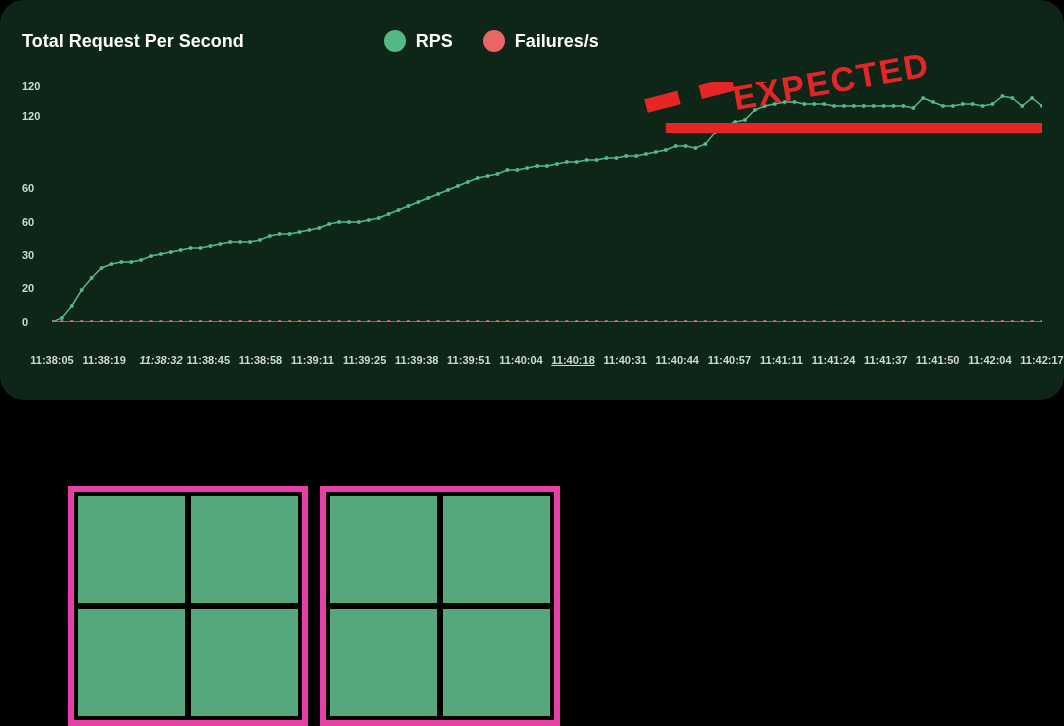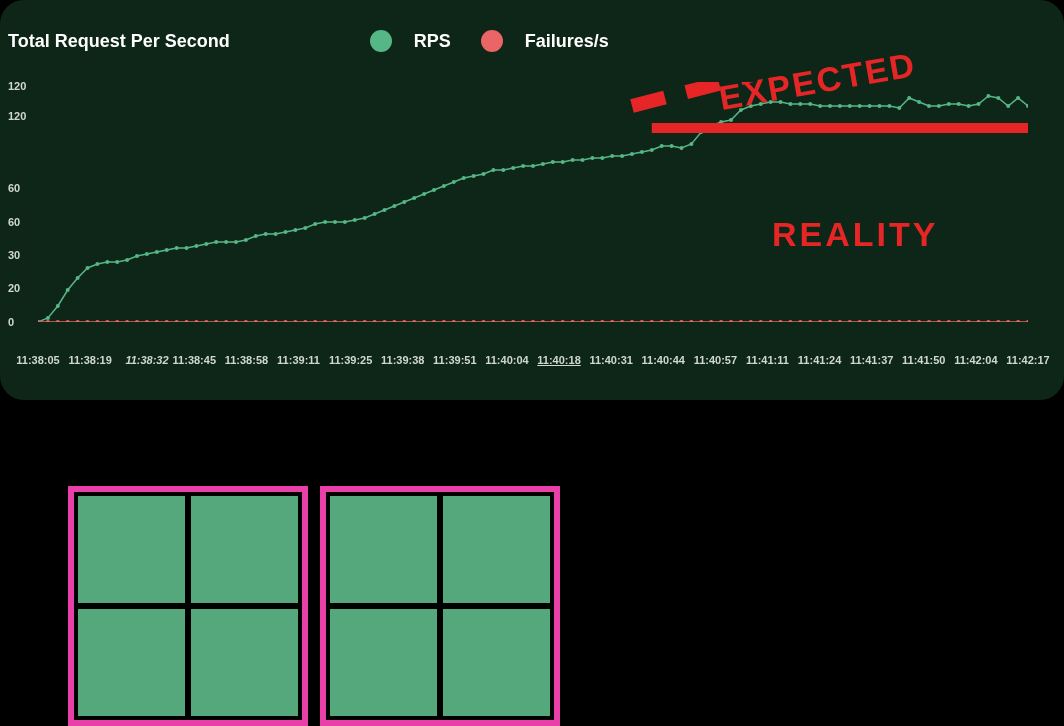--- a/index.html
+++ b/index.html
@@ -12,35 +12,35 @@
     overflow: hidden;
   }
   .chart-panel {
     position: absolute;
     left: 0;
     top: 0;
     width: 1064px;
     height: 400px;
     background: #0e2617;
     border-radius: 24px;
-    padding: 30px 22px 20px 8px;
+    padding: 30px 22px 20px 22px;
   }
   .chart-header {
     display: flex;
     align-items: center;
     gap: 50px;
     margin-bottom: 30px;
     color: #fff;
     font-weight: 700;
     font-size: 18px;
   }
   .legend-item {
     display: inline-flex;
     align-items: center;
-    gap: 22px;
+    gap: 10px;
   }
   .swatch {
     width: 22px;
     height: 22px;
     border-radius: 50%;
     display: inline-block;
   }
   .swatch-green { background: #55b786; }
   .swatch-red   { background: #ea6666; }
   .chart-area {
@@ -326,21 +326,20 @@
           <circle cx="950.4" cy="240" r="2" fill="#ea6666"></circle>
           <circle cx="960.3" cy="240" r="2" fill="#ea6666"></circle>
           <circle cx="970.1999999999999" cy="240" r="2" fill="#ea6666"></circle>
           <circle cx="980.1" cy="240" r="2" fill="#ea6666"></circle>
           <circle cx="990" cy="240" r="2" fill="#ea6666"></circle>
           <line x1="613.8" y1="46" x2="990" y2="46" stroke="#e62626" stroke-width="10"></line>
           <line x1="594" y1="24" x2="1000" y2="-80" stroke="#e62626" stroke-width="14" stroke-dasharray="34 22" stroke-linecap="butt"></line>
         </svg>
     </div>
     <div class="anno-expected">EXPECTED</div>
-    <div class="anno-reality">REALITY</div>
   <div class="y-label" style="top: 4px;">120</div>
       <div class="y-label" style="top: 34px;">120</div>
       <div class="y-label" style="top: 240px;">0</div>
       <div class="y-label" style="top: 206px;">20</div>
       <div class="y-label" style="top: 173px;">30</div>
       <div class="y-label" style="top: 140px;">60</div>
       <div class="y-label" style="top: 106px;">60</div>
       <div class="x-label" style="left: 30px; text-align: center;">11:38:05</div>
       <div class="x-label" style="left: 82.1053px; text-align: right;">11:38:19</div>
       <div class="x-label" style="left: 139px; font-style: italic;">11:38:32</div>

